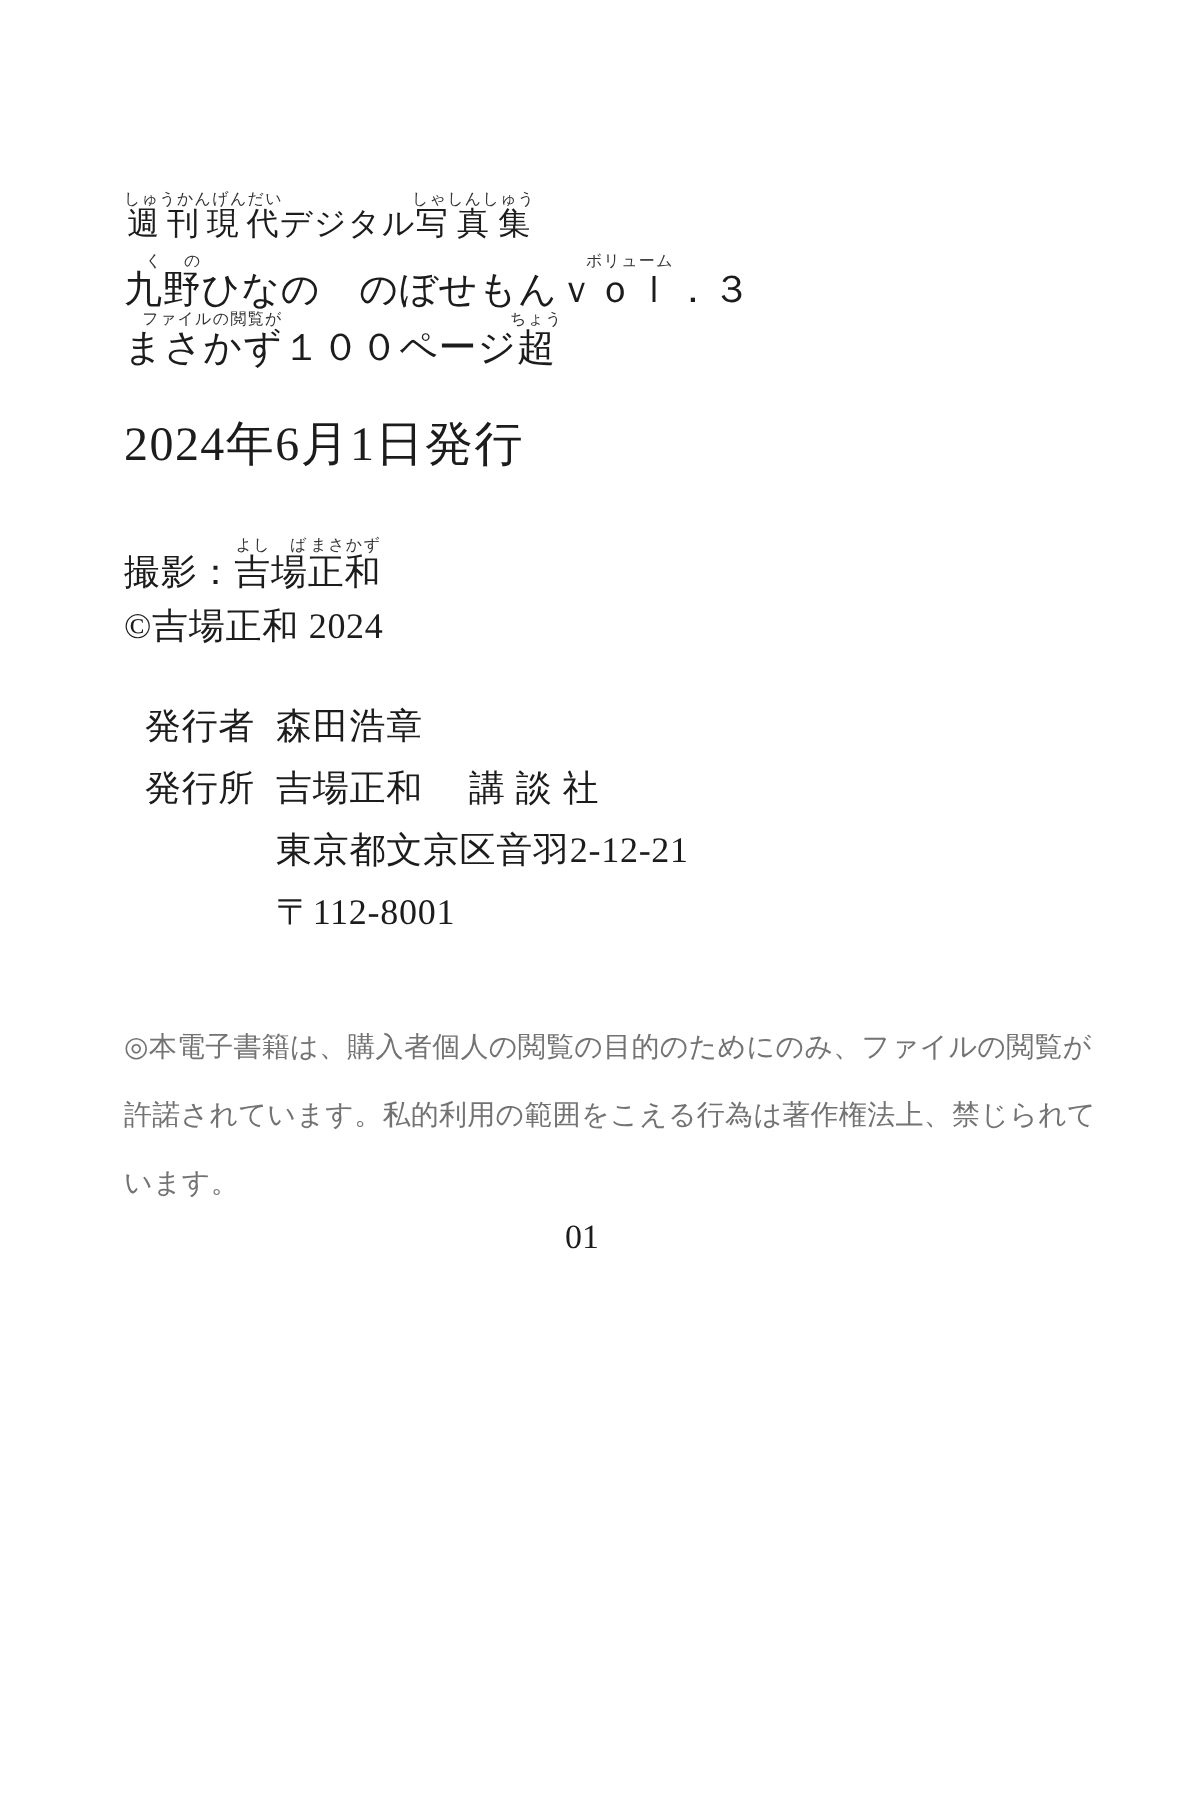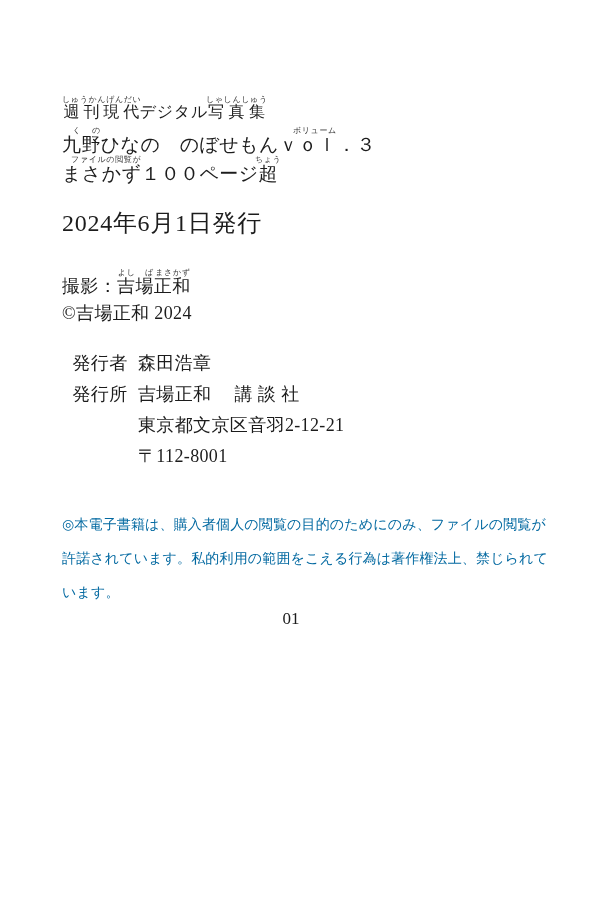--- a/index.html
+++ b/index.html
@@ -131,21 +131,21 @@
       <span class="label">発行所</span><span>吉場正和</span><span class="company-name">講談社</span>
     </div>
     <div class="publisher-row">
       <span class="label"></span><span>東京都文京区音羽2-12-21</span>
     </div>
     <div class="publisher-row">
       <span class="label"></span><span>〒112-8001</span>
     </div>
   </div>
 
-  <div class="abs notice-block" style="color: #0369a1;">
+  <div class="abs notice-block" style="color: #737373;">
     <div>◎本電子書籍は、購入者個人の閲覧の目的のためにのみ、ファイルの閲覧が</div>
     <div>許諾されています。私的利用の範囲をこえる行為は著作権法上、禁じられて</div>
     <div>います。</div>
   </div>
 
   <div class="abs page-number">01</div>
 
 </div>
 
 </body></html>

